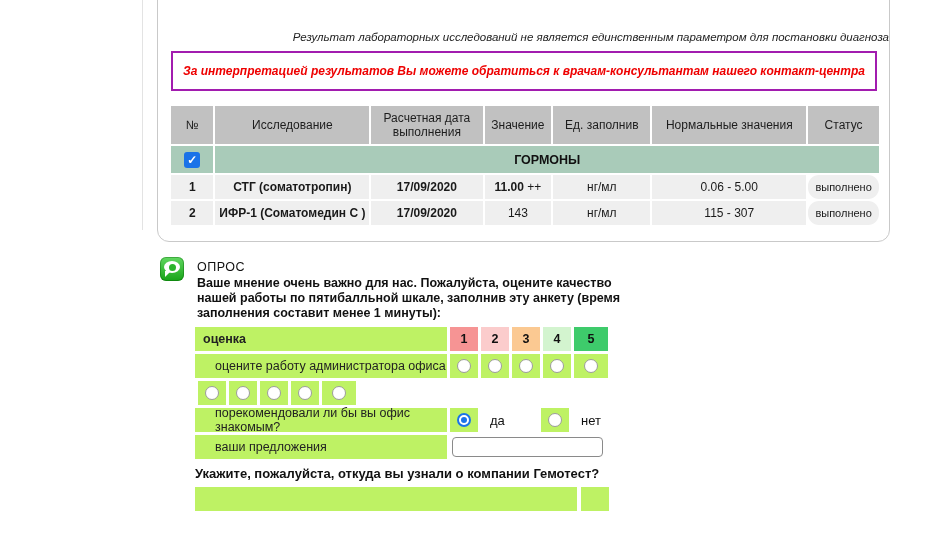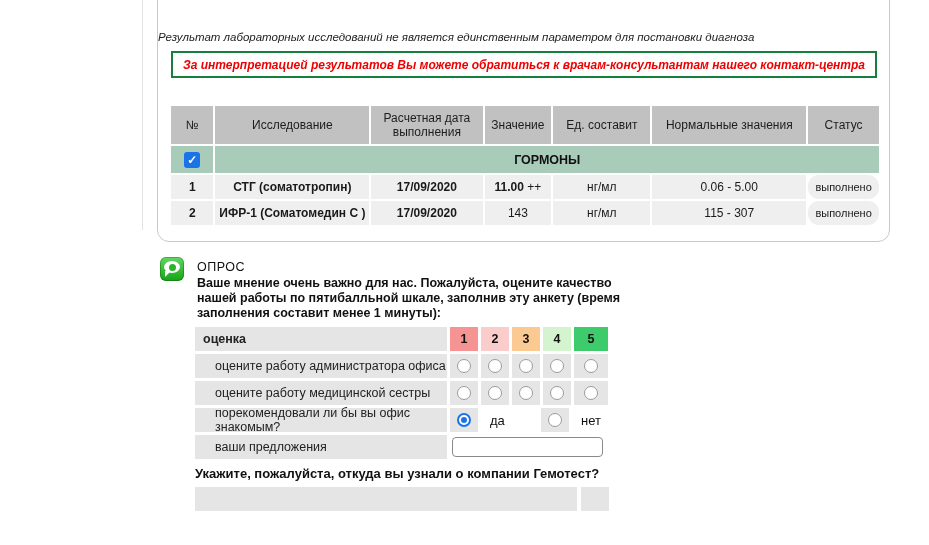--- a/index.html
+++ b/index.html
@@ -4,24 +4,24 @@
 <style>
   * { margin:0; padding:0; box-sizing:border-box; }
   body { background:#fff; font-family:"Liberation Sans", sans-serif; }
   .canvas { position:relative; width:929px; height:545px; background:#fff; overflow:hidden; color:#1a1a1a; }
 
   .side-line { position:absolute; left:142px; top:0; width:1px; height:230px; background:#e3e3e3; }
 
   
   .card { position:absolute; left:157px; top:-14px; width:733px; height:256px;
           background:#fff; border:1px solid #c9c9c9; border-radius:12px; }
-  .disclaimer { position:absolute; left:0; right:0; top:44px; text-align:left;
+  .disclaimer { position:absolute; left:0; right:0; top:44px; text-align:right;
                 font-style:italic; font-size:11.5px; color:#222; }
-  .warning-box { position:absolute; left:13px; right:12px; top:64px; height:27px;
-                 border:2px solid #15803d; display:flex; align-items:center; justify-content:center; }
+  .warning-box { position:absolute; left:13px; right:12px; top:64px; height:40px;
+                 border:2px solid #a21caf; display:flex; align-items:center; justify-content:center; }
   .warning-box span { color:#ee0000; font-weight:bold; font-style:italic; font-size:12px; }
 
   table.results { position:absolute; left:11px; top:117px; width:712px;
                   border-collapse:separate; border-spacing:2px; table-layout:fixed; }
   table.results th { background:#c1c1c1; font-weight:normal; font-size:12px; color:#1d1d1d;
                      height:38px; text-align:center; vertical-align:middle; padding:2px; }
   table.results td { font-size:12px; text-align:center; vertical-align:middle; height:24px; padding:1px 3px; }
   tr.group-row td { background:#a9cbb9; height:27px;margin-top:40px; }
   tr.group-row .group-label { font-weight:bold; font-size:12.5px; color:#111; }
   tr.data-row td { background:#efefef; }
@@ -42,21 +42,21 @@
   .chat-icon .bubble::after { content:""; position:absolute; left:1px; bottom:-4px;
                        border:3px solid transparent; border-top-color:#fff; border-left-color:#fff; }
   .chat-icon .dot { position:absolute; left:9px; top:7px; width:7px; height:7px;
                     background:#2bb32b; border-radius:50%; }
   .survey-title { position:absolute; left:37px; top:4px; font-size:12.5px; color:#111; letter-spacing:.5px; }
   .survey-intro { position:absolute; left:37px; top:20px; width:432px; font-weight:bold;
                   font-size:12.5px; line-height:15px; color:#111; }
 
   .q-table { position:absolute; left:35px; top:71px; width:420px; }
   .q-row { display:flex; margin-bottom:3px; }
-  .cell { background:#e5e5e5; height:24px; display:flex; align-items:center; }
+  .cell { background:#bef264; height:24px; display:flex; align-items:center; }
   .label-cell { width:252px; padding-left:20px; font-size:12.5px; color:#222; }
   .label-cell.head { padding-left:8px; font-weight:bold; }
   .rate-cell { width:28px; margin-left:3px; justify-content:center; }
   .rate-cell.wide { width:34px; }
   .scale-cell { font-weight:bold; font-size:12.5px; color:#111; }
   .c1{background:#f69494;} .c2{background:#fbcccc;} .c3{background:#fbc992;}
   .c4{background:#d3f4cf;} .c5{background:#3ecb6b;}
 
   .radio { width:14px; height:14px; border:1px solid #9c9c9c; border-radius:50%; background:#fff;
            display:inline-block; cursor:pointer; }
@@ -98,21 +98,21 @@
           <col style="width:96px">
           <col style="width:152px">
           <col style="width:70px">
       </colgroup>
       <tbody>
           <tr>
         <th>№</th>
         <th>Исследование</th>
         <th>Расчетная дата выполнения</th>
         <th>Значение</th>
-        <th>Ед. составит</th>
+        <th>Ед. заполнив</th>
         <th>Нормальные значения</th>
         <th>Статус</th>
       </tr>
       <tr class="group-row">
         <td>
           <span class="checkbox"></span>
         </td>
         <td colspan="6">
           <span class="group-label">ГОРМОНЫ</span>
         </td>
@@ -170,21 +170,20 @@
             <span class="radio"></span>
           </div>
         <div class="cell rate-cell">
             <span class="radio"></span>
           </div>
         <div class="cell rate-cell wide">
             <span class="radio"></span>
           </div>
       </div>
       <div class="q-row">
-        <div class="cell label-cell">оцените работу медицинской сестры</div>
         <div class="cell rate-cell">
             <span class="radio"></span>
           </div>
         <div class="cell rate-cell">
             <span class="radio"></span>
           </div>
         <div class="cell rate-cell">
             <span class="radio"></span>
           </div>
         <div class="cell rate-cell">

